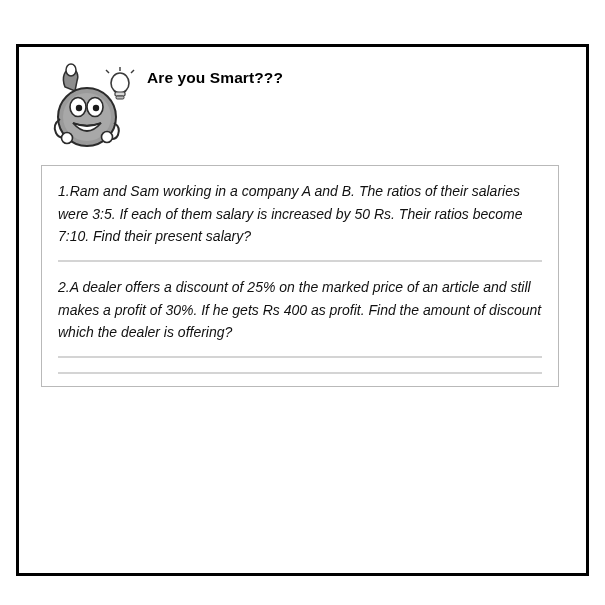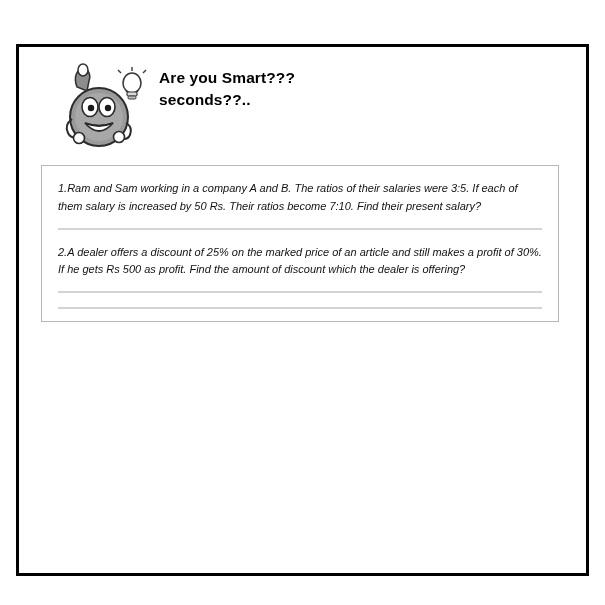--- a/index.html
+++ b/index.html
@@ -30,21 +30,20 @@
     background: #ffffff;
     box-sizing: border-box;
   }
   .header {
     position: relative;
     height: 106px;
     display: flex;
     align-items: flex-start;
     padding: 14px 10px 0 16px;
     box-sizing: border-box;
-    margin-left: 12px;
   }
   .mascot {
     width: 104px;
     height: 92px;
     position: relative;
     flex: 0 0 auto;
   }
   .mascot svg {
     display: block;
   }
@@ -66,21 +65,21 @@
     left: 22px;
     top: 118px;
     width: 518px;
     border: 1px solid #b9b9b9;
     background: #ffffff;
     box-sizing: border-box;
     padding: 14px 16px 10px 16px;
   }
   .question {
     font-style: italic;
-    font-size: 11px;
+    font-size: 14px;
     line-height: 1.62;
     color: #111111;
     padding-bottom: 12px;
   }
   .divider {
     height: 0;
     border-top: 2px solid #d4d4d4;
     margin: 0 0 14px 0;
   }
   .divider.last {
@@ -130,31 +129,30 @@
           <path d="M25 58 q-8 6 -4 14 q3 6 10 4" fill="none" stroke="#2b2b2b" stroke-width="2"></path>
           <circle cx="32" cy="77" r="5.5" fill="#ffffff" stroke="#2b2b2b" stroke-width="1.6"></circle>
 
           <path d="M79 62 q7 4 4 12 q-3 6 -10 3" fill="none" stroke="#2b2b2b" stroke-width="2"></path>
           <circle cx="72" cy="76" r="5.5" fill="#ffffff" stroke="#2b2b2b" stroke-width="1.6"></circle>
         </svg>
       </div>
 
       <div class="header-text">
         <span class="line">Are you Smart???</span>
-        <span class="line">seconds??..</span>
       </div>
 
     </div>
 
     <div class="questions-panel">
 
       <div class="question">1.Ram and Sam working in a company A and B. The ratios of their salaries were 3:5. If each of them salary is increased by 50 Rs. Their ratios become 7:10. Find their present salary?</div>
       <div class="divider"></div>
 
-      <div class="question">2.A dealer offers a discount of 25% on the marked price of an article and still makes a profit of 30%. If he gets Rs 500 as profit. Find the amount of discount which the dealer is offering?</div>
+      <div class="question">2.A dealer offers a discount of 25% on the marked price of an article and still makes a profit of 30%. If he gets Rs 400 as profit. Find the amount of discount which the dealer is offering?</div>
       <div class="divider"></div>
 
       <div class="divider last"></div>
 
     </div>
 
   </div>
 </div>
 
 </body></html>

